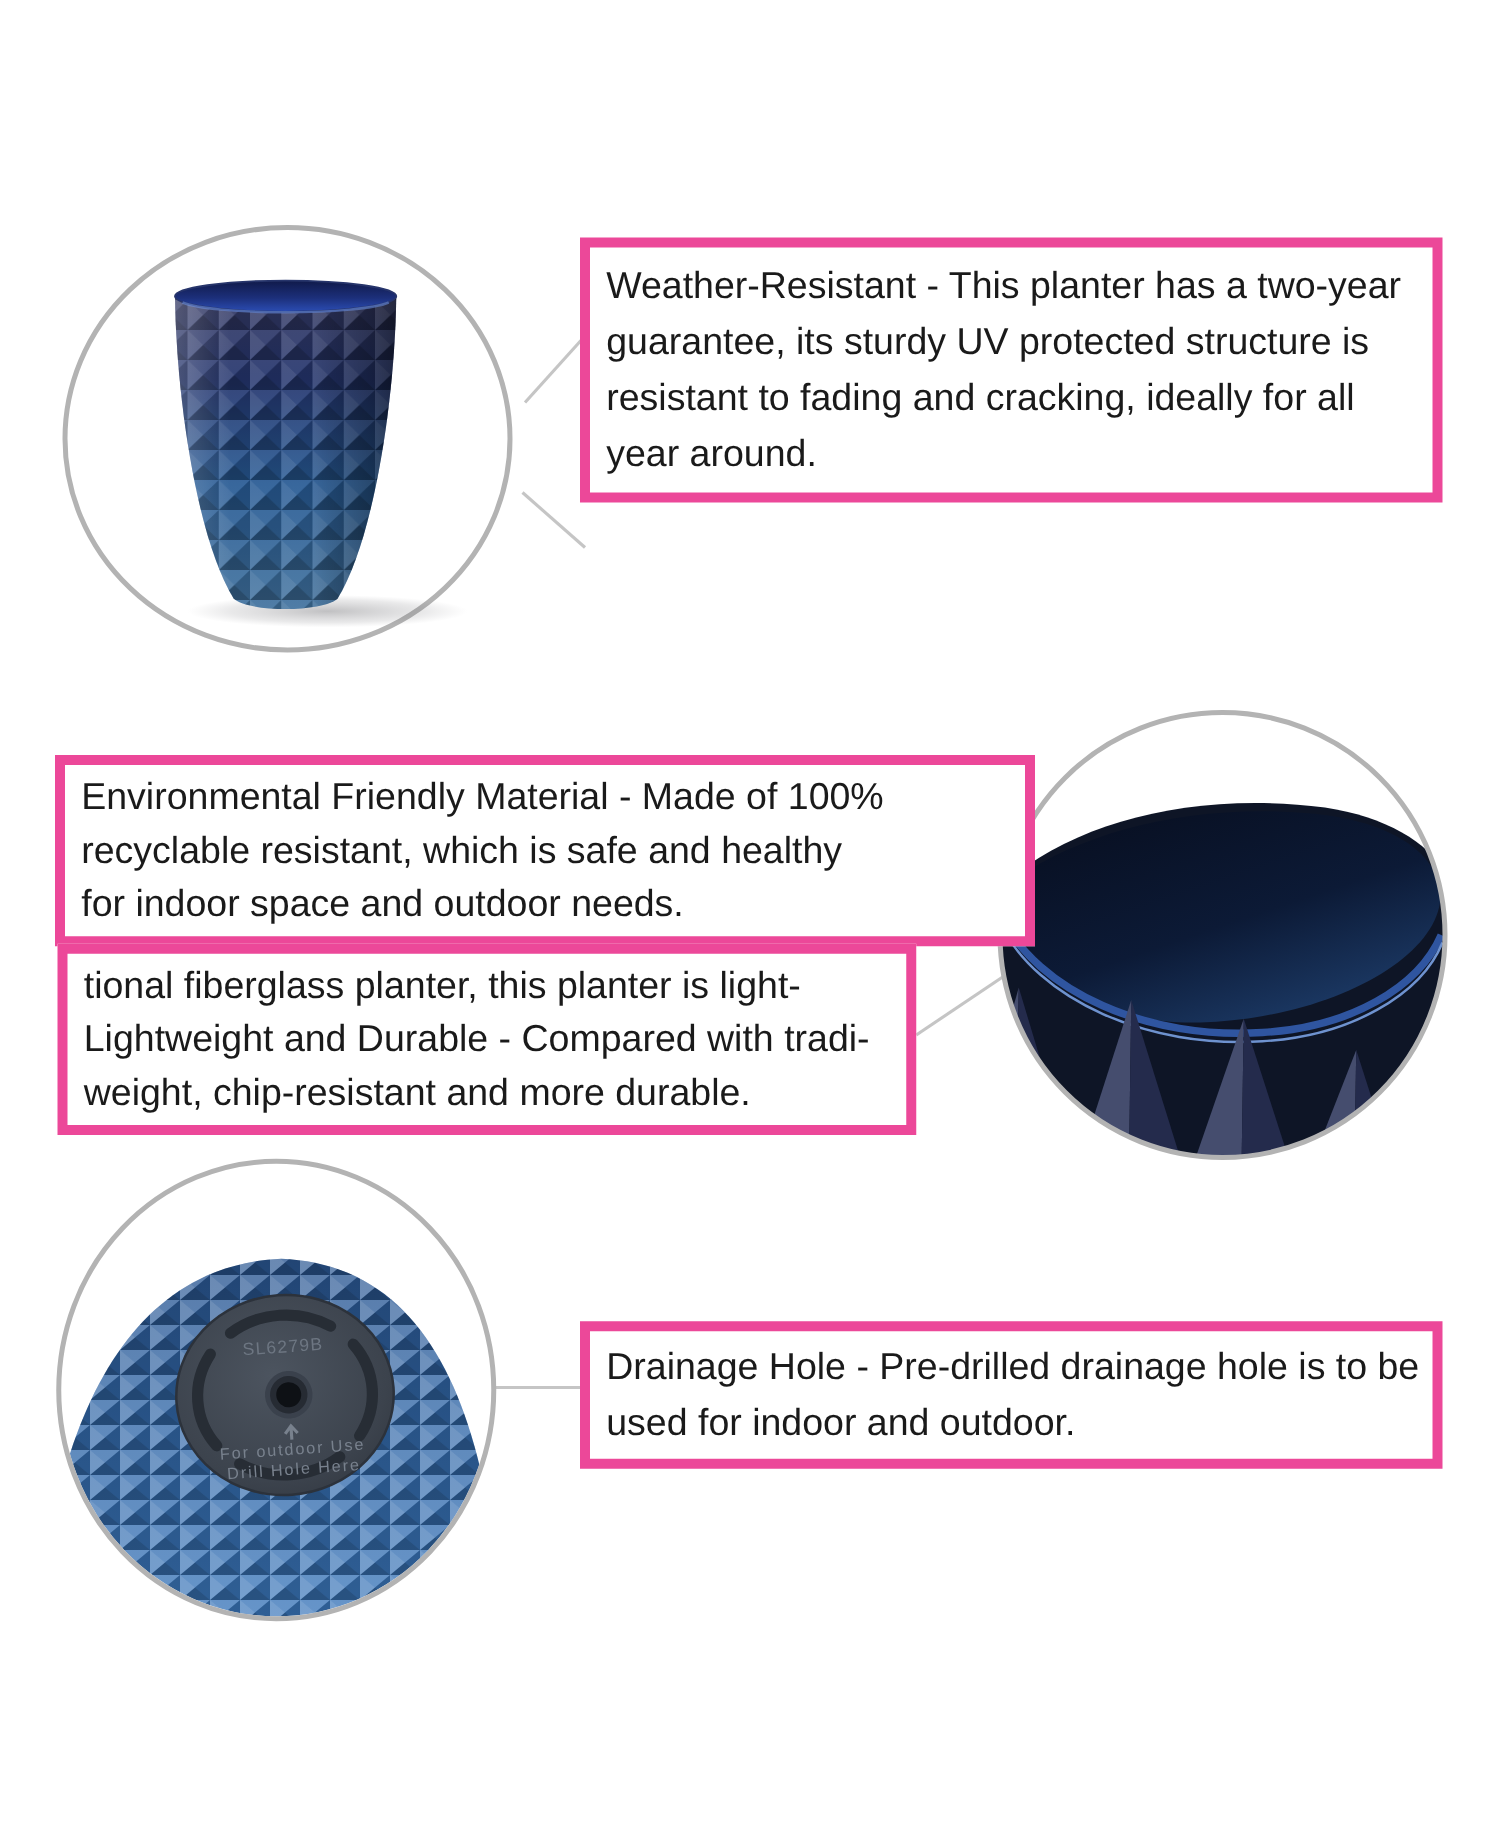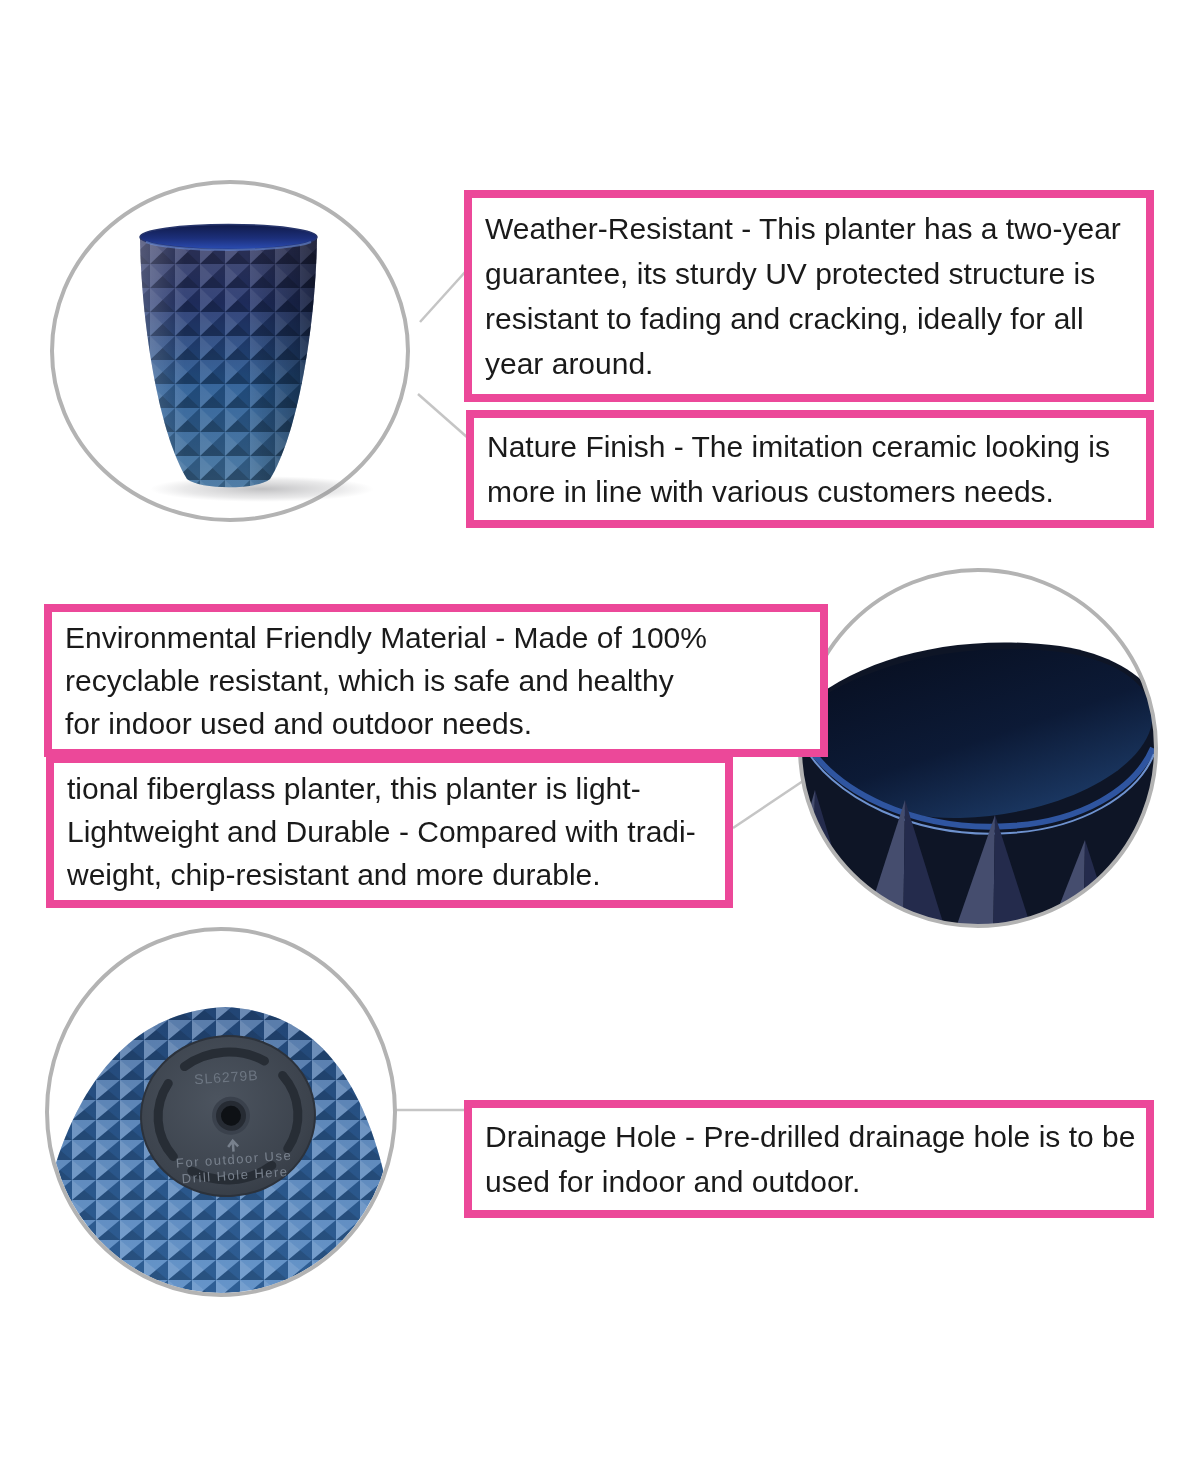--- a/index.html
+++ b/index.html
@@ -12,21 +12,21 @@
     position:absolute;box-sizing:border-box;background:#ffffff;
     border:8px solid #ec4899;color:#1a1a1a;font-size:30px;
   }
   .fbox .fl{white-space:nowrap;}
   .rcol{line-height:45px;padding:8px 13px;}
   .lcol{line-height:43px;padding:4px 13px;}
   .b1{left:464px;top:190px;width:690px;}
   .b2{left:466px;top:410px;width:688px;line-height:45px;padding:6px 13px;}
   .b3{left:44px;top:604px;width:784px;}
   .b4{left:46px;top:755px;width:687px;}
-  .b5{left:464px;top:1057px;width:690px;line-height:45px;padding:6px 13px;margin-top:43px;}
+  .b5{left:464px;top:1057px;width:690px;line-height:45px;padding:6px 13px;}
 </style>
 </head>
 <body>
 
 <div class="canvas">
 
   <svg class="art" width="1200" height="1467" viewBox="0 0 1200 1467">
     <defs>
 
       <pattern id="diamondPot" width="25" height="24" patternUnits="userSpaceOnUse">
@@ -160,29 +160,25 @@
     </g>
   </svg>
 
   <div class="fbox rcol b1">
     <div class="fl">Weather-Resistant - This planter has a two-year</div>
     <div class="fl">guarantee, its sturdy UV protected structure is</div>
     <div class="fl">resistant to fading and cracking, ideally for all</div>
     <div class="fl">year around.</div>
   </div>
 
-  <div class="fbox b2">
-    <div class="fl">Nature Finish - The imitation ceramic looking is</div>
-    <div class="fl">more in line with various customers needs.</div>
-  </div>
 
   <div class="fbox lcol b3">
     <div class="fl">Environmental Friendly Material - Made of 100%</div>
     <div class="fl">recyclable resistant, which is safe and healthy</div>
-    <div class="fl">for indoor used and outdoor needs.</div>
+    <div class="fl">for indoor space and outdoor needs.</div>
   </div>
 
   <div class="fbox lcol b4">
     <div class="fl">tional fiberglass planter, this planter is light-</div>
     <div class="fl">Lightweight and Durable - Compared with tradi-</div>
     <div class="fl">weight, chip-resistant and more durable.</div>
   </div>
 
   <div class="fbox b5">
     <div class="fl">Drainage Hole - Pre-drilled drainage hole is to be</div>

